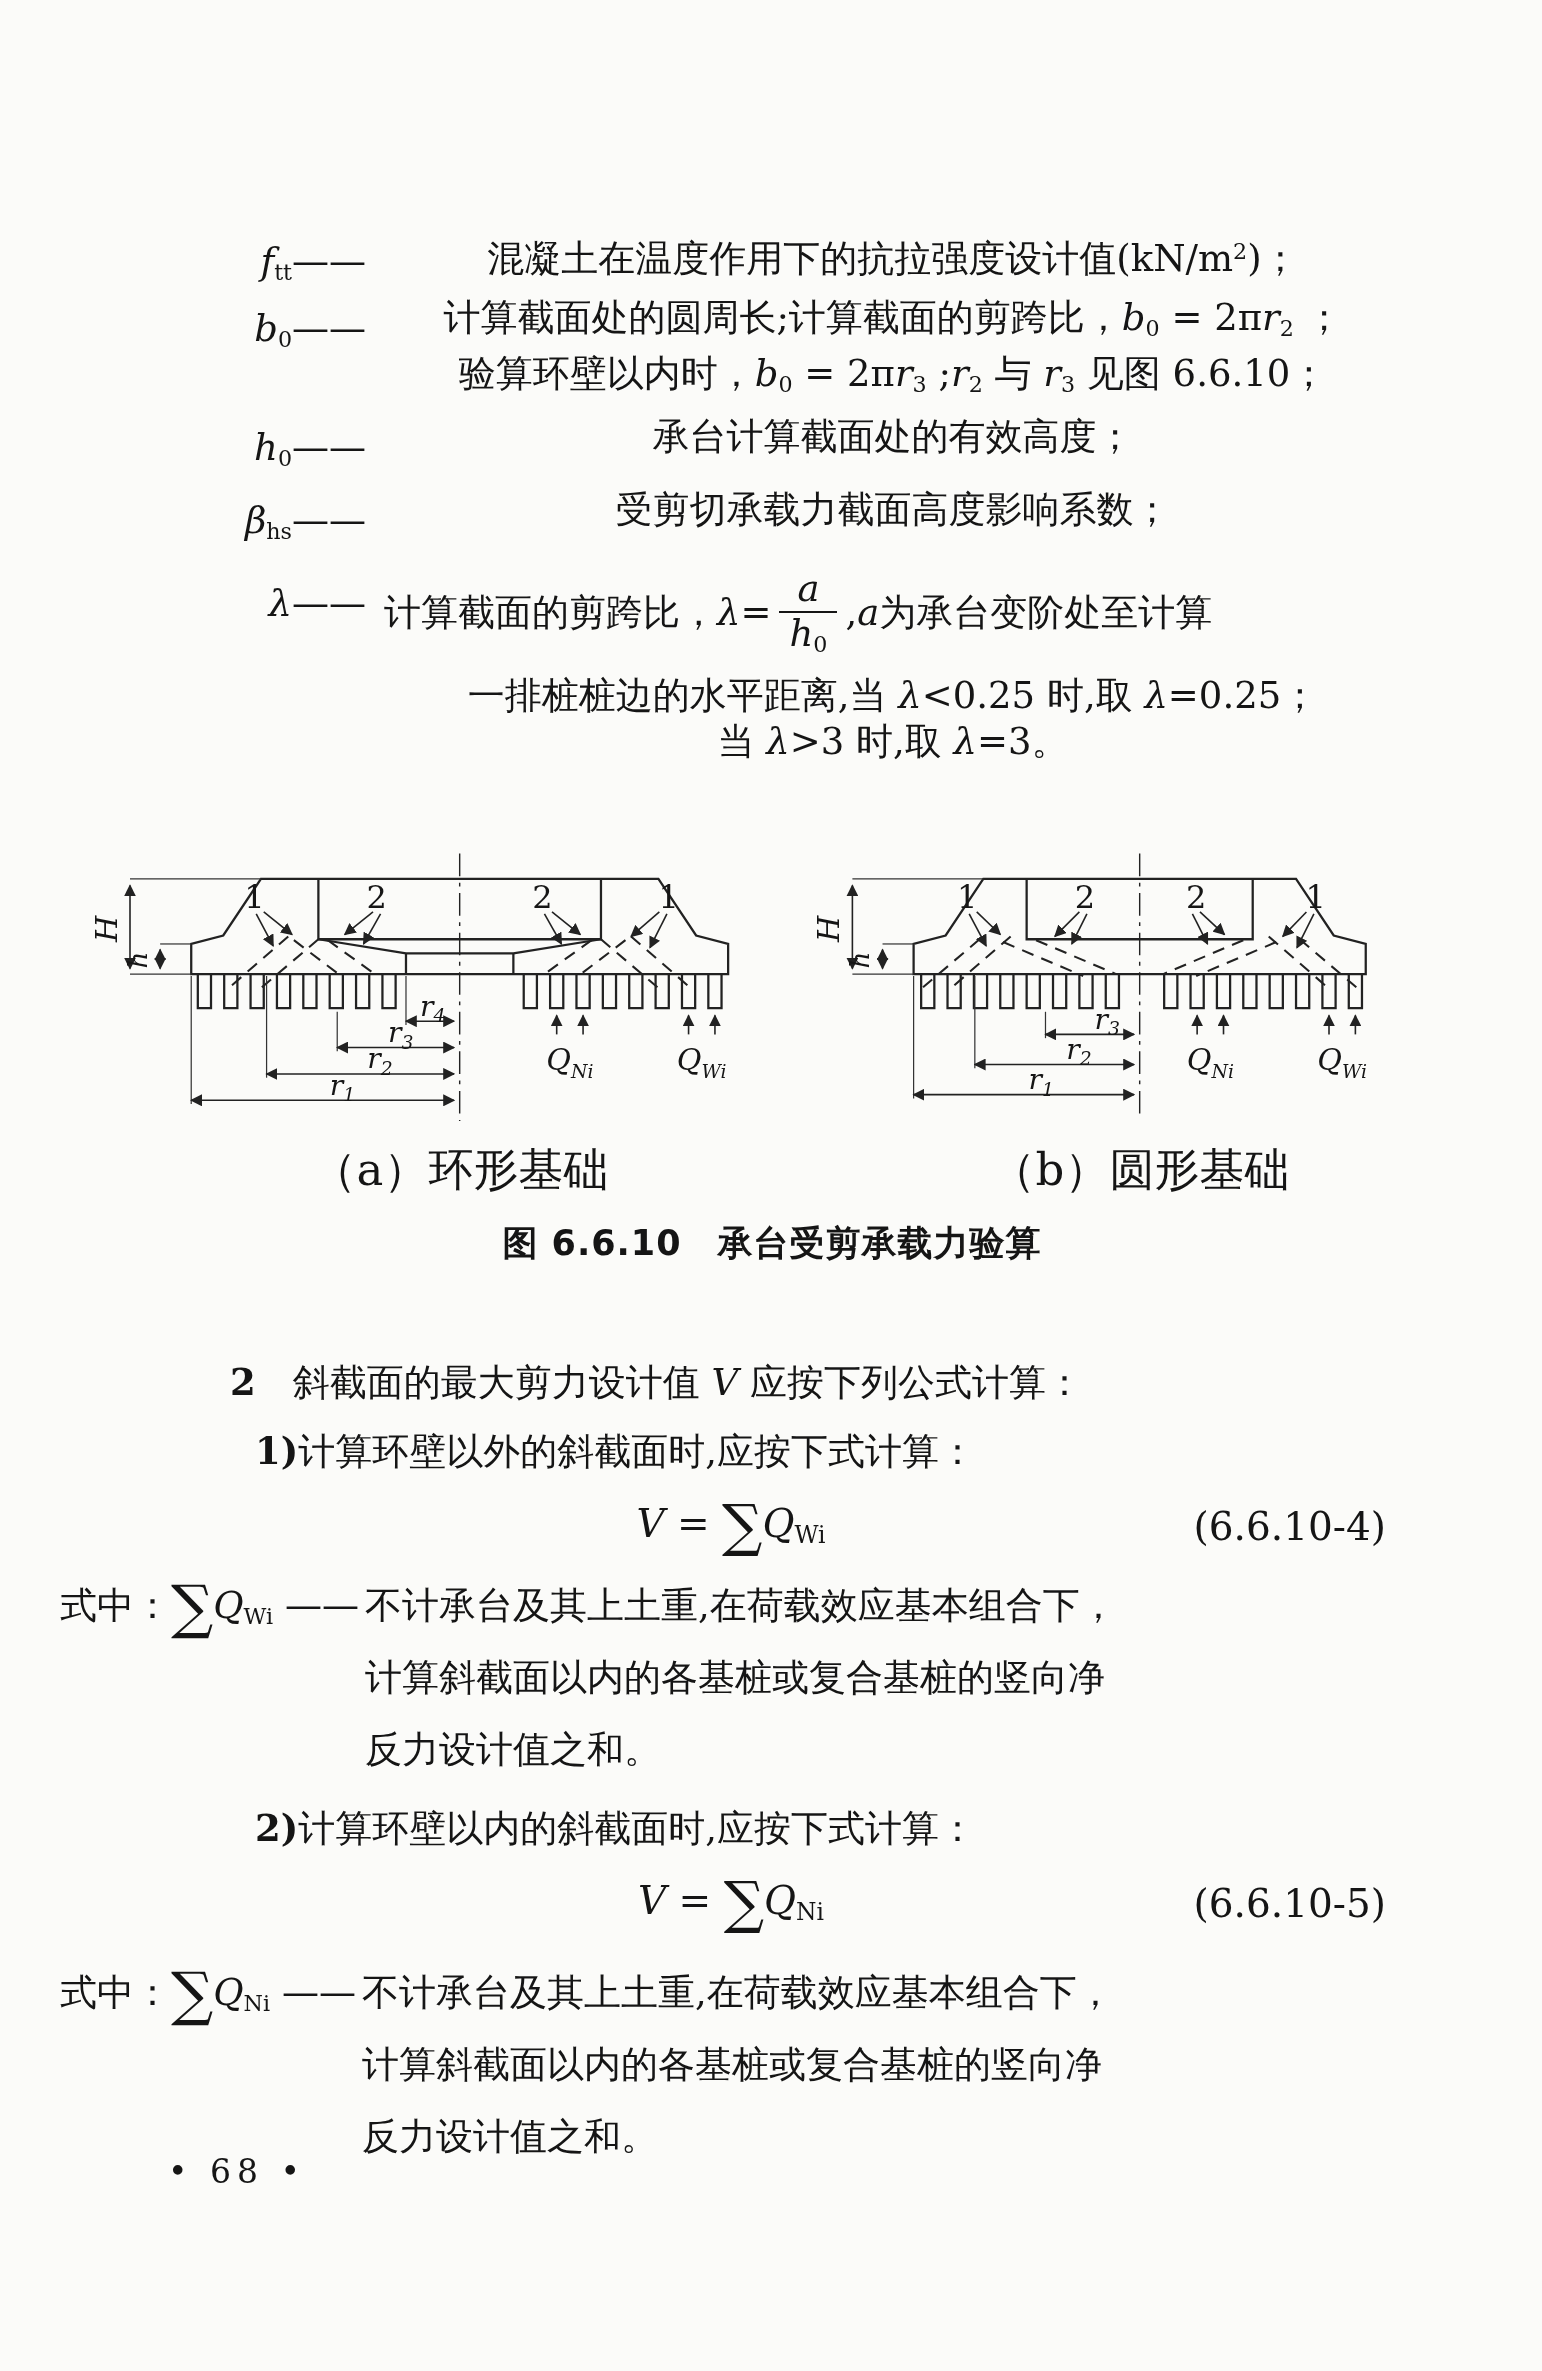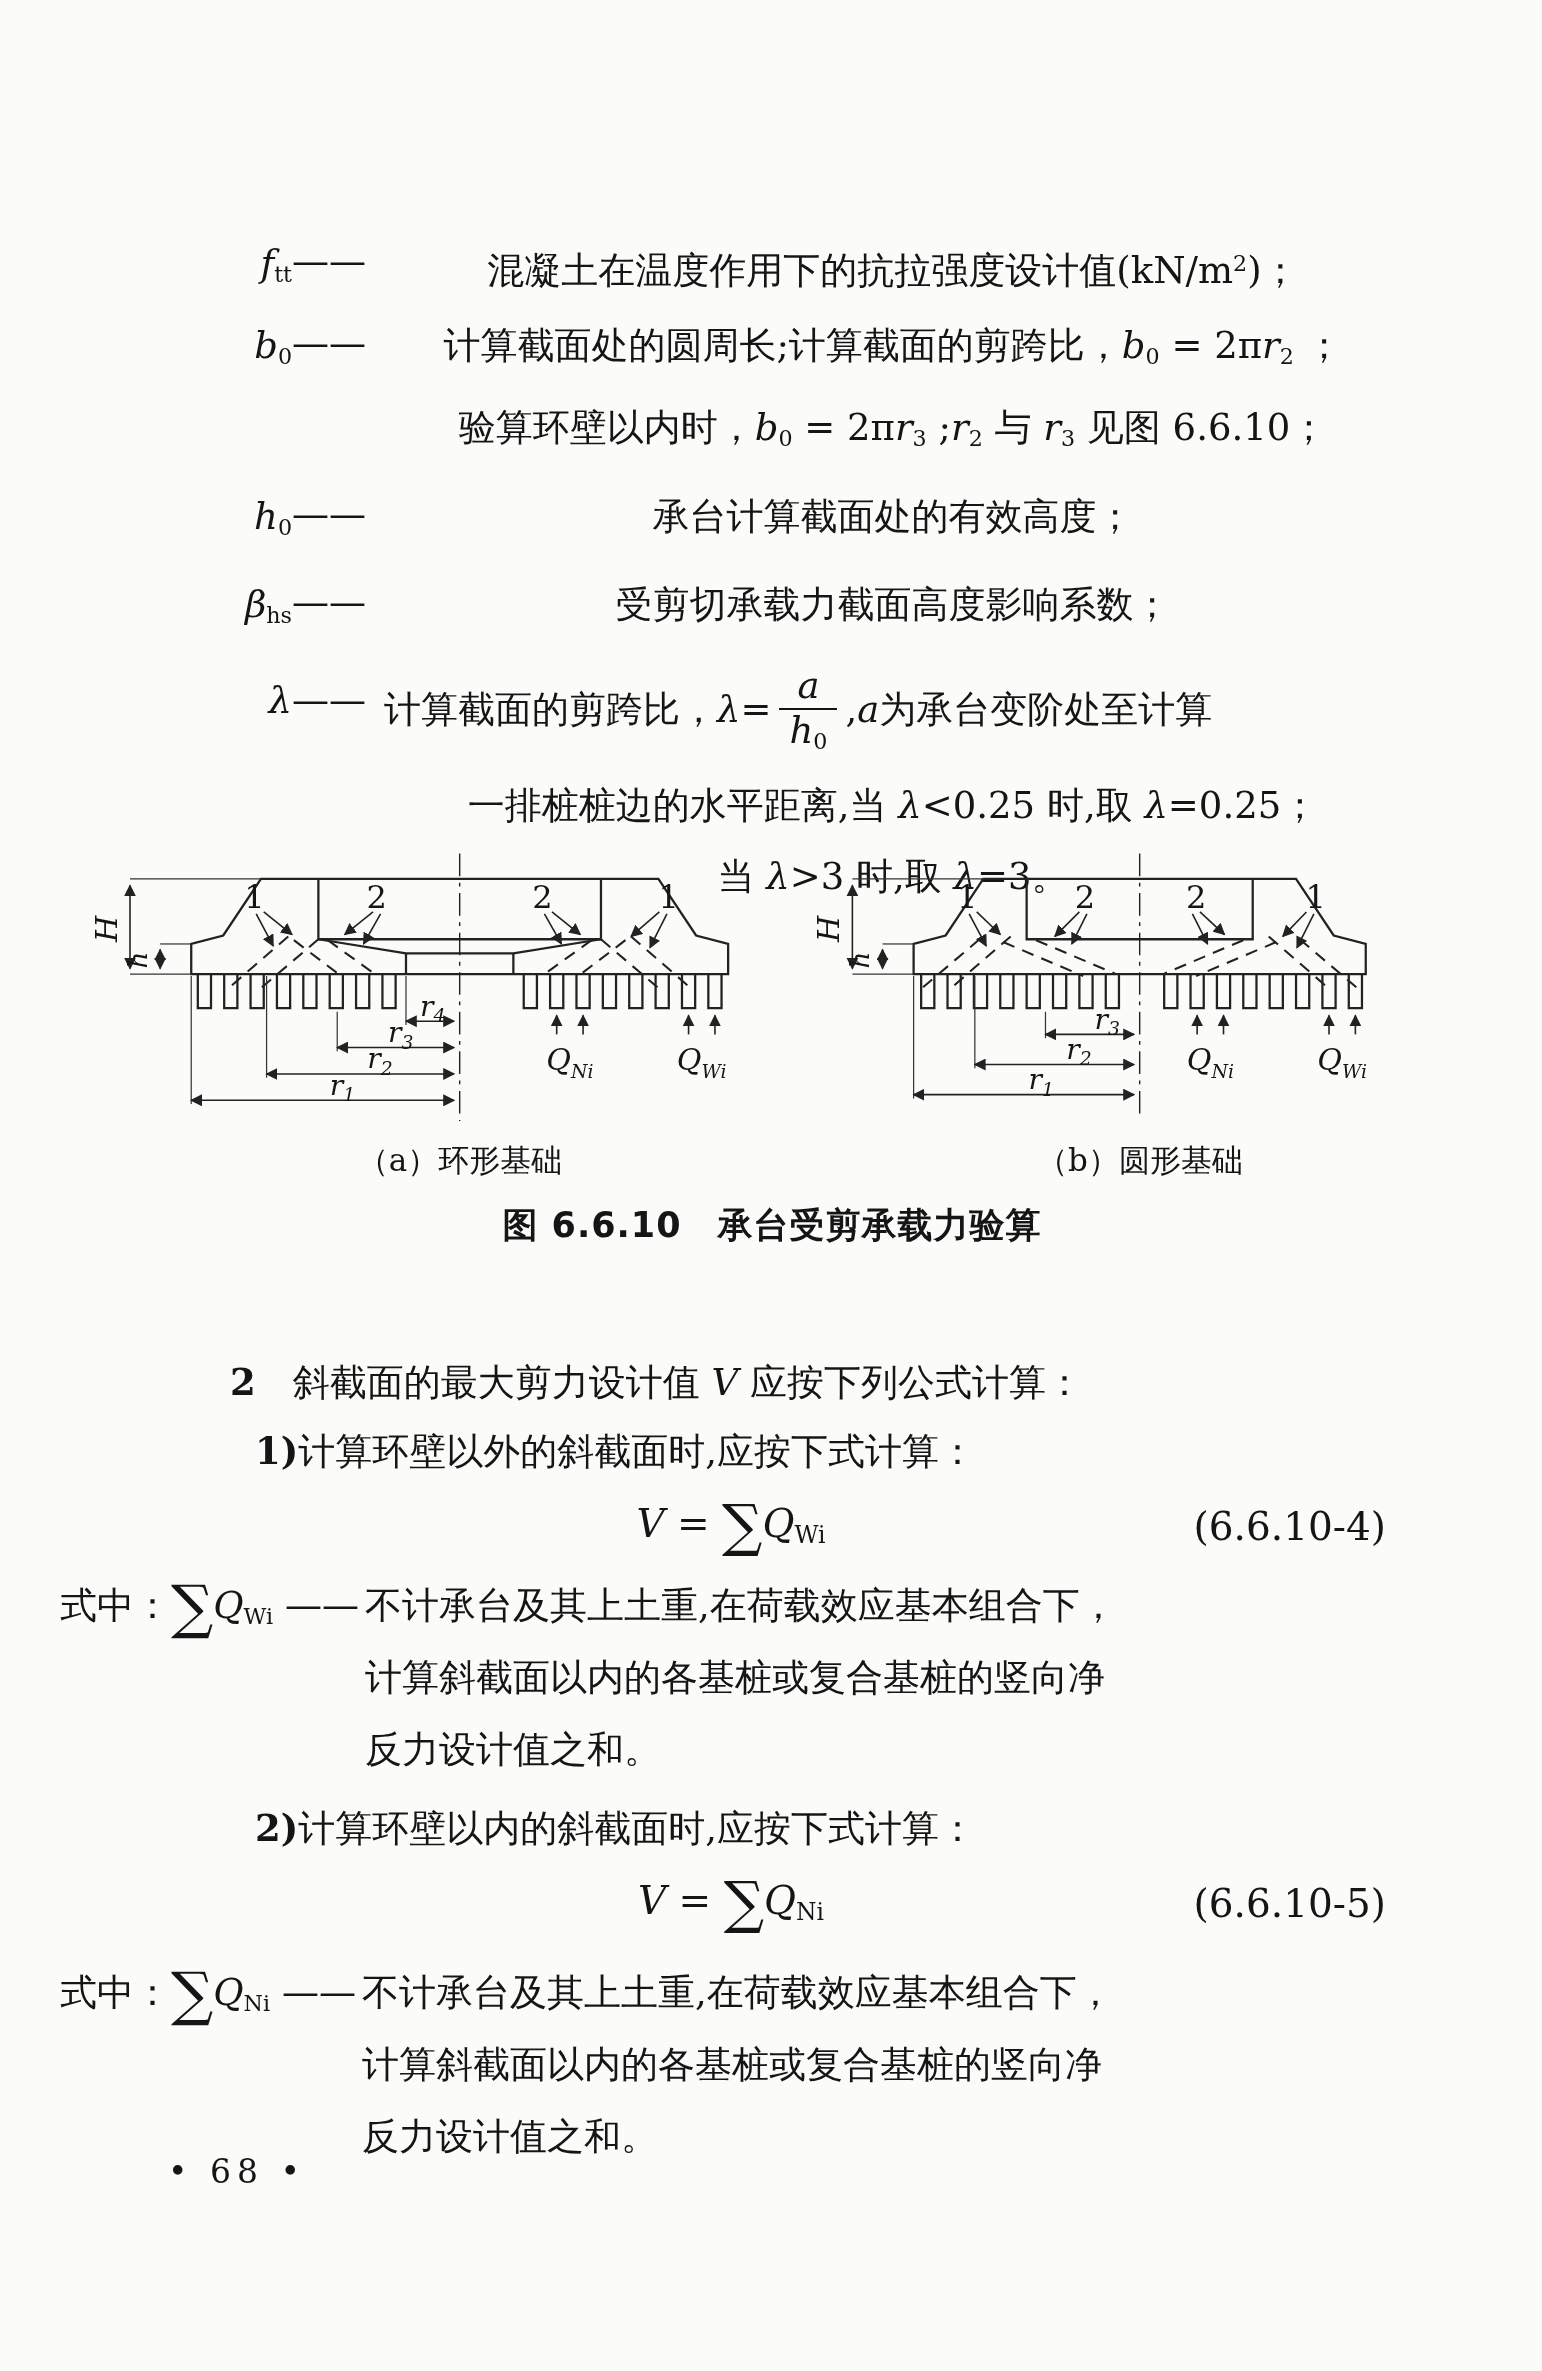--- a/index.html
+++ b/index.html
@@ -6,36 +6,36 @@
   body{width:1542px;height:2371px;background:#fbfbf9;position:relative;
        font-family:"DejaVu Serif","Liberation Serif",serif;color:#151515;
        -webkit-font-smoothing:antialiased;}
   .page{position:absolute;inset:0;overflow:hidden;}
   
   .defs{position:absolute;top:228px;left:60px;right:140px;font-size:37px;}
   .drow{display:flex;}
   .sym{width:232px;text-align:right;flex-shrink:0;line-height:67px;}
   .dashcol{width:92px;flex-shrink:0;line-height:67px;}
   .dtext{flex:1;text-align:center;}
-  .tline{line-height:71px;}
+  .tline{line-height:46px;}
   .tline.tall{line-height:1.25;padding:14px 0 16px 0;display:flex;align-items:center;flex-wrap:wrap;}
   .mt6{margin-top:6px;}
   .mi{font-style:italic;}
   .mb{font-weight:bold;}
   .msub{font-size:0.60em;vertical-align:-0.28em;}
   .msup{font-size:0.60em;vertical-align:0.55em;}
   .msum{font-size:1.45em;font-style:normal;line-height:1;vertical-align:-0.15em;}
   .frac{display:inline-flex;flex-direction:column;align-items:center;vertical-align:middle;margin:0 8px;}
   .fnum{display:block;padding:0 10px;line-height:1.15;}
   .fden{display:block;border-top:2.5px solid #151515;padding:0 10px;line-height:1.15;}
   
   .figure{position:absolute;top:846px;left:92px;width:1360px;}
   .panels{display:flex;gap:20px;}
   .panel{width:660px;}
-  .pcap{text-align:center;padding-left:76px;font-size:31px;margin-top:2px;}
+  .pcap{text-align:center;padding-left:76px;font-size:45px;margin-top:2px;}
   .ftitle{text-align:center;font-size:35px;font-weight:600;margin-top:20px;
           font-family:"DejaVu Sans","Liberation Sans",sans-serif;letter-spacing:1px;}
   .flegend{text-align:center;font-size:29px;font-weight:500;margin-top:16px;
           font-family:"DejaVu Sans","Liberation Sans",sans-serif;}
   svg{display:block;}
   svg text{font-family:"DejaVu Serif","Liberation Serif",serif;fill:#161616;}
   svg .it{font-style:italic;}
   .ol{stroke:#222;fill:none;stroke-width:2.4px;}
   .dsh{stroke:#222;fill:none;stroke-width:2.2px;stroke-dasharray:13 9;}
   .cl{stroke:#222;fill:none;stroke-width:1.5px;stroke-dasharray:24 7 4 7;}

